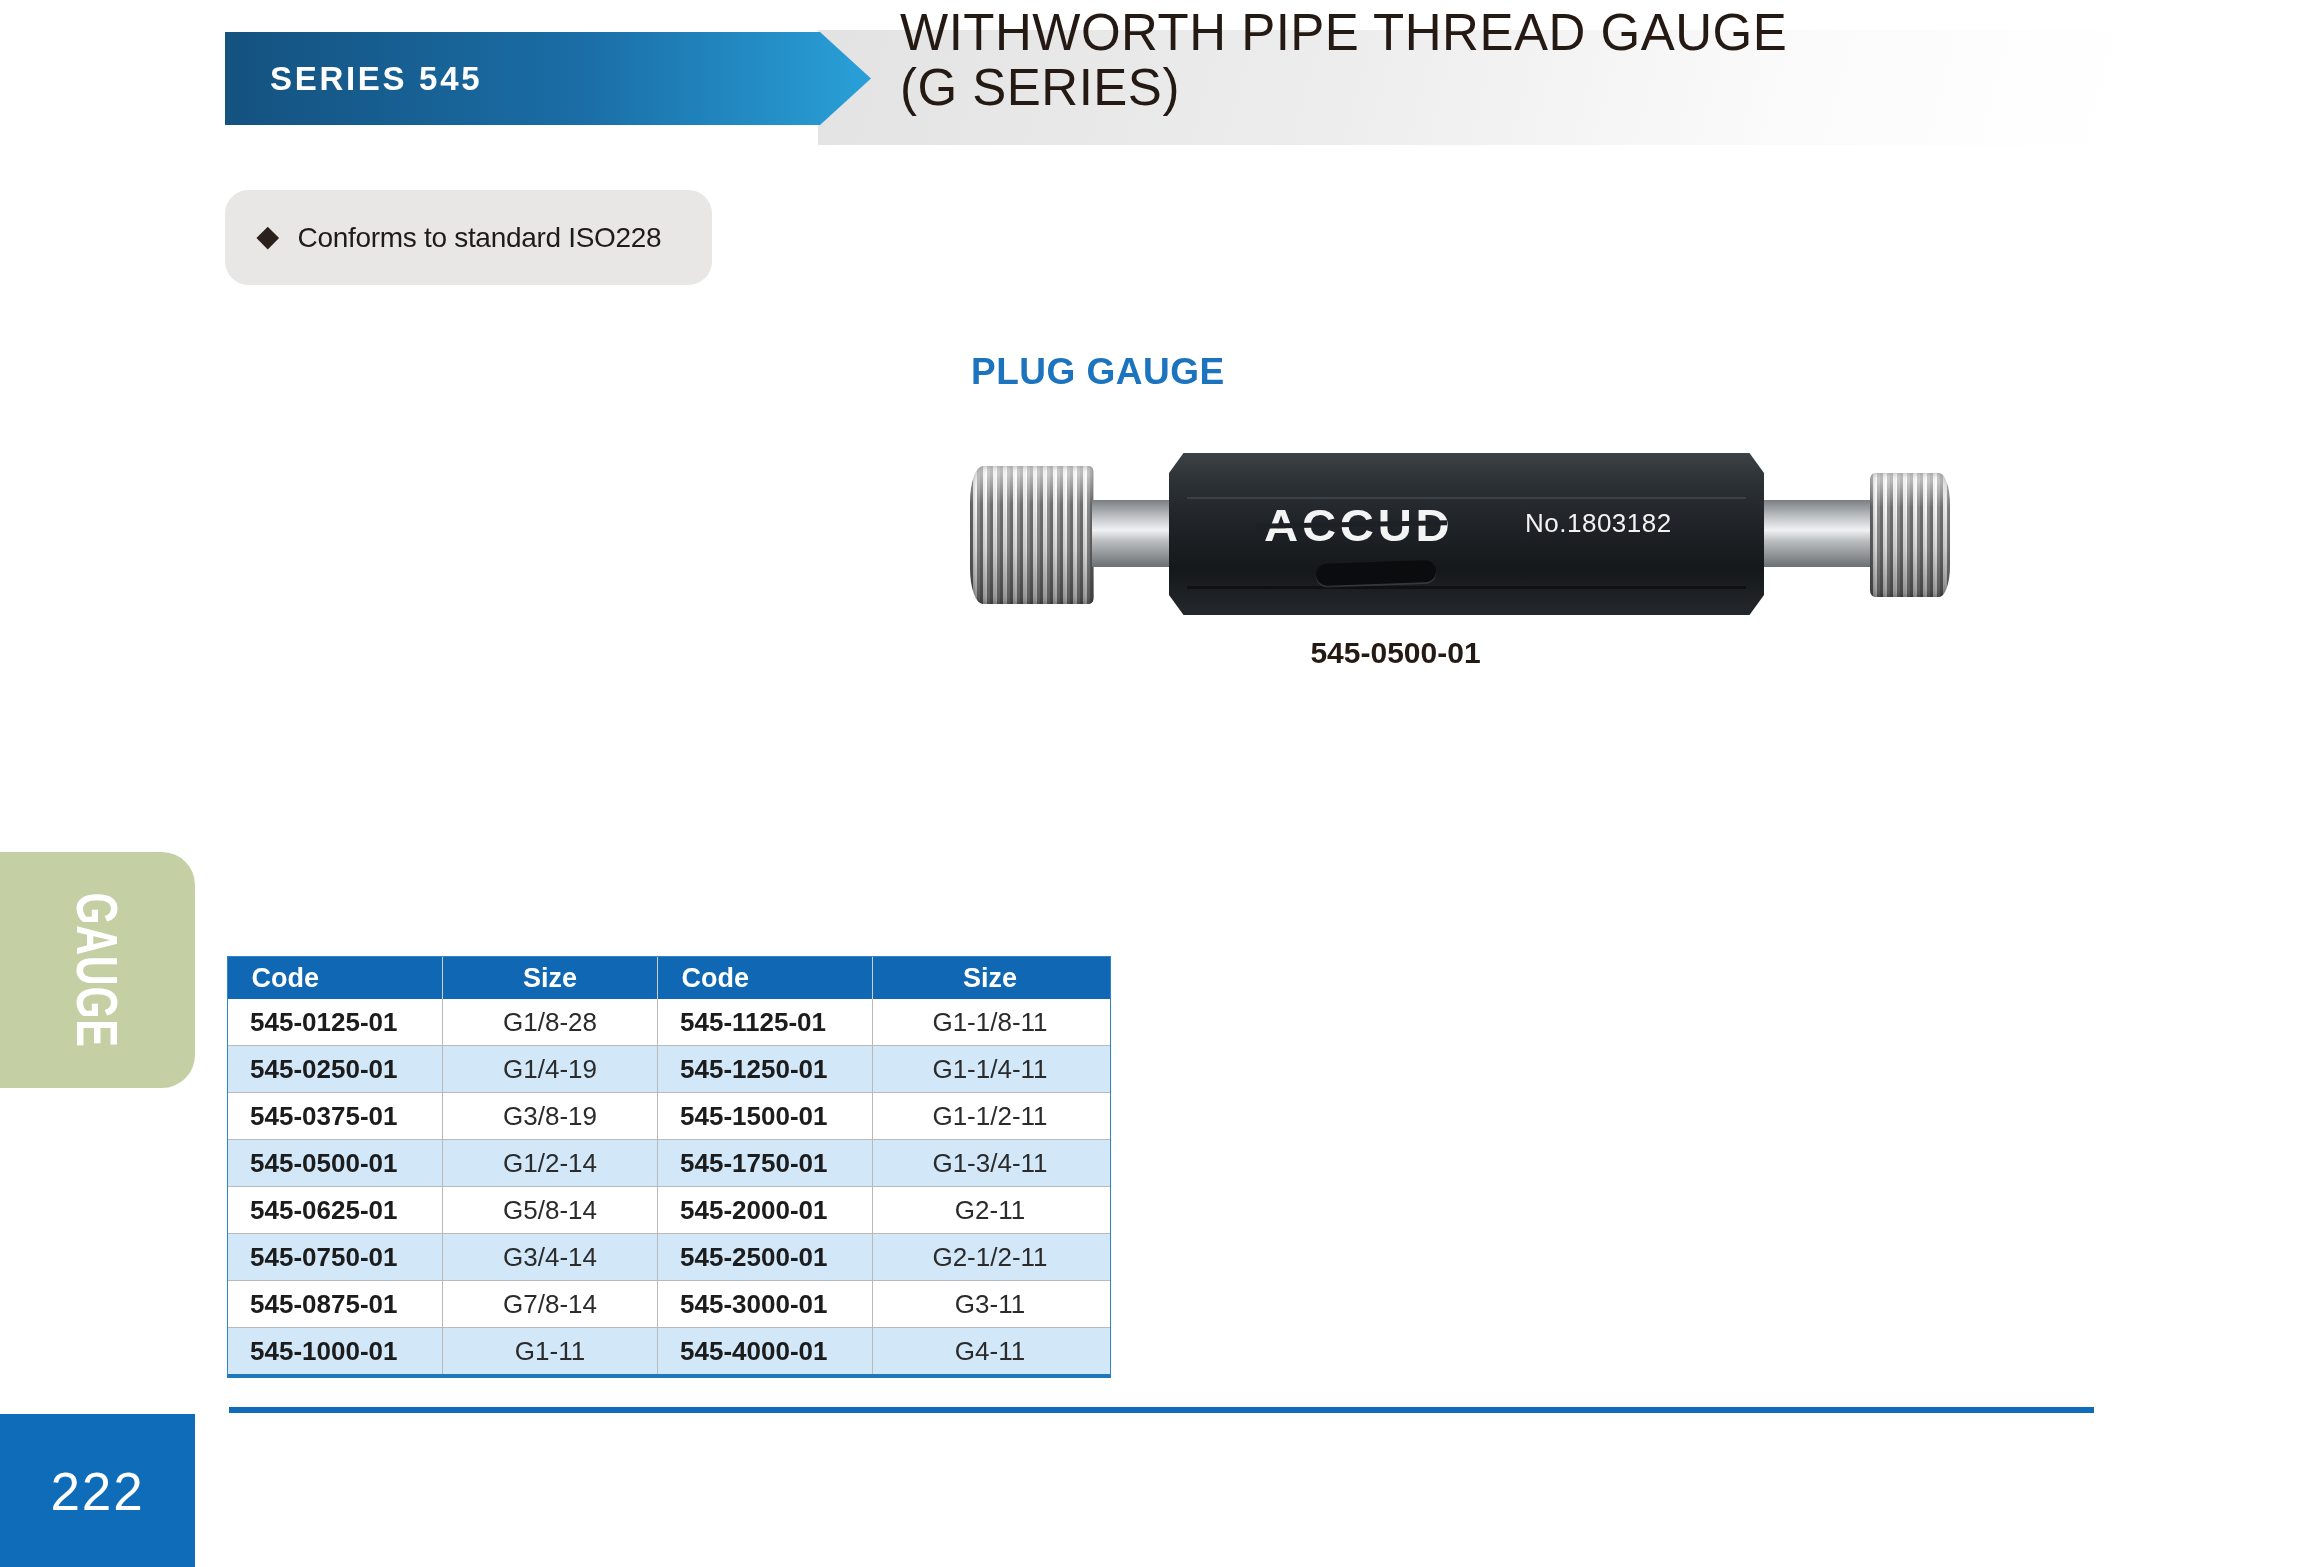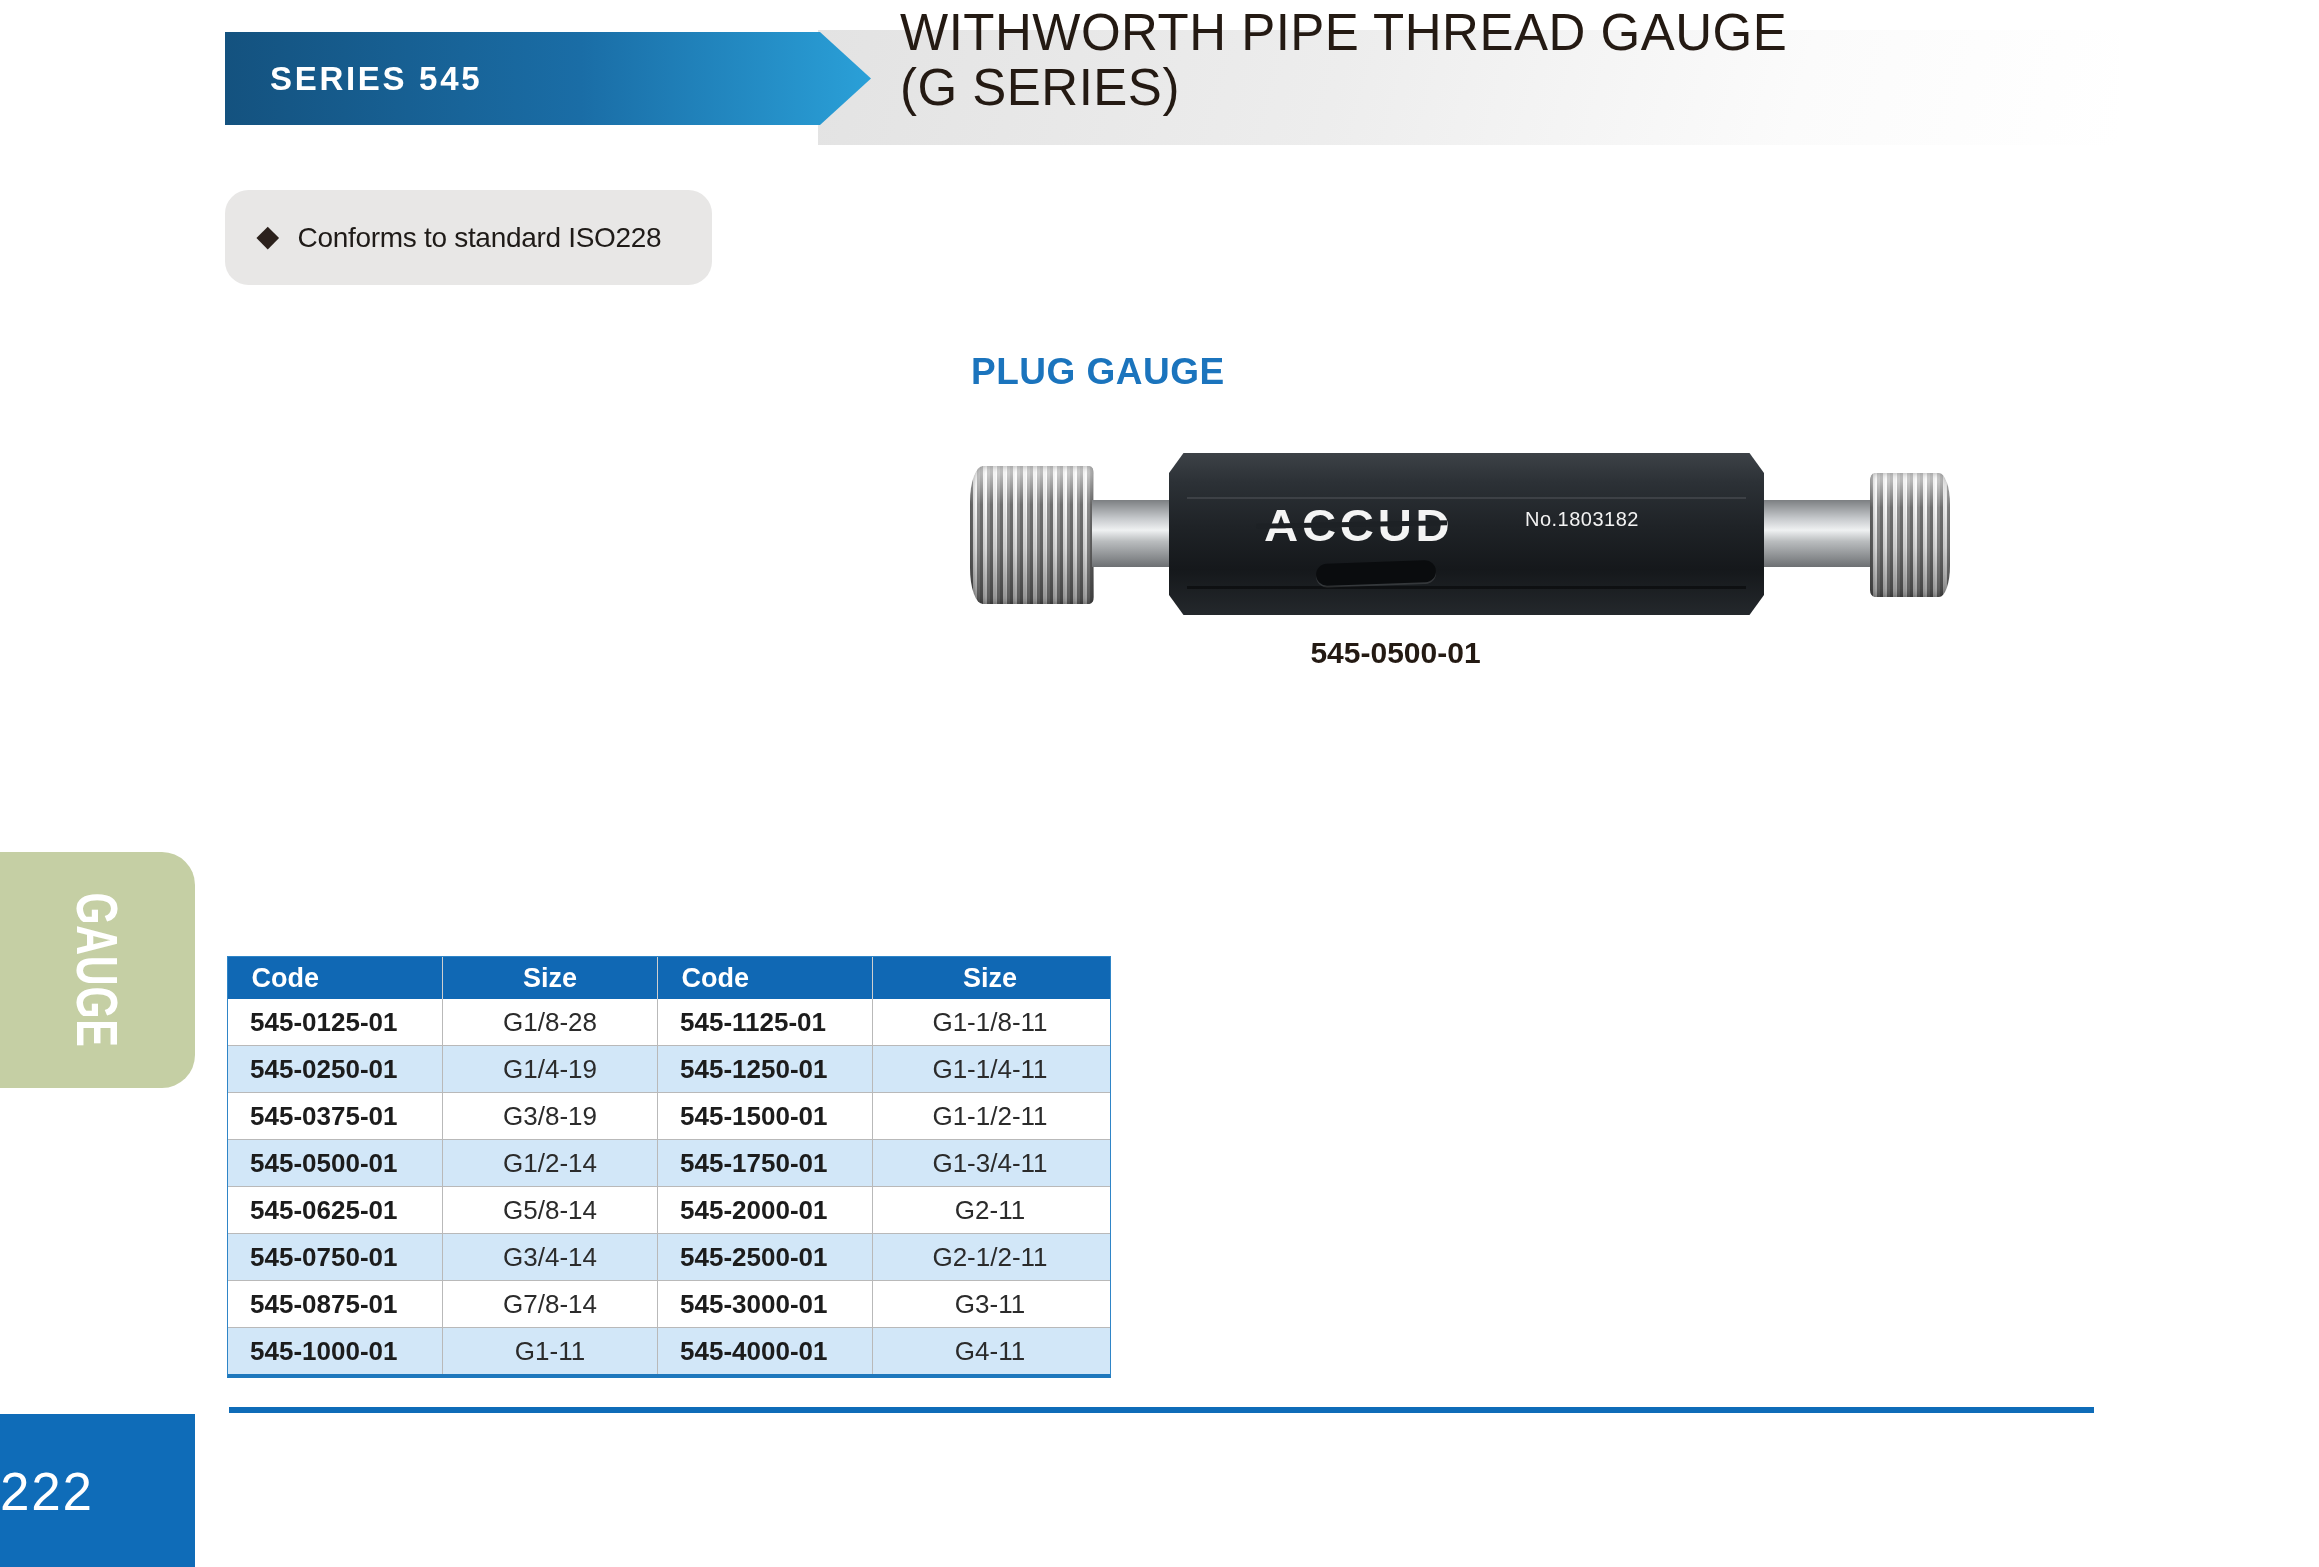--- a/index.html
+++ b/index.html
@@ -39,21 +39,21 @@
   .shaft.left{left:122px;width:80px;}
   .shaft.right{left:793px;width:109px;}
   .hexbody{position:absolute;left:199px;top:0;width:595px;height:162px;
     background:linear-gradient(180deg,#3d4247 0%,#2c3136 18%,#1f2327 45%,#15181b 72%,#24282c 100%);
     clip-path:polygon(14.5px 0,calc(100% - 14.5px) 0,100% 20px,100% calc(100% - 20px),calc(100% - 14.5px) 100%,14.5px 100%,0 calc(100% - 20px),0 20px);}
   .facet-top{position:absolute;left:3%;right:3%;top:27%;height:1.8px;background:rgba(255,255,255,.10);}
   .facet-bottom{position:absolute;left:3%;right:3%;top:82%;height:2.7px;background:rgba(0,0,0,.45);}
   .accud{position:absolute;left:95px;top:47px;color:#f4f4f4;font-size:45px;font-weight:900;
     letter-spacing:3.6px;transform:scaleX(1.05);transform-origin:left;}
   .accud-strike{position:absolute;left:87px;top:69px;width:191px;height:4.5px;background:#1d2125;transform:rotate(-1deg);}
-  .serial{position:absolute;left:356px;top:55px;color:#f2f2f2;font-size:20px;letter-spacing:0.5px;}
+  .serial{position:absolute;left:356px;top:55px;color:#f2f2f2;font-size:26px;letter-spacing:0.5px;}
   .slot{position:absolute;left:147px;top:109px;width:120px;height:22px;border-radius:11px;
     background:#0a0c0e;transform:rotate(-2deg);box-shadow:0 1.8px 0 rgba(255,255,255,.12);}
   .gauge-caption{position:absolute;left:1268px;top:636px;width:255px;text-align:center;
     font-size:30px;font-weight:bold;color:var(--title-ink);}
 
   
   .spec-table{position:absolute;left:227px;top:956px;width:884px;box-sizing:border-box;
     border:1.8px solid var(--table-border-blue);border-bottom:4.5px solid #1e78bd;background:#fff;}
   .tr{display:grid;grid-template-columns:215px 215px 215px 234px;}
   .tr.head{background:var(--table-header-blue);height:42px;}
@@ -68,21 +68,21 @@
   .td.code-cell{font-weight:bold;color:#1c1c1c;padding-left:22px;}
   .td.size-cell{justify-content:center;color:#2b2b2b;}
 
   
   .side-tab{position:absolute;left:0;top:852px;width:195px;height:236px;background:var(--tab-green);
     border-radius:0 33px 33px 0;}
   .side-tab-text{position:absolute;inset:0;display:flex;align-items:center;justify-content:center;
     transform:rotate(90deg) scale(0.78,1.08);font-size:53px;font-weight:bold;color:#fff;letter-spacing:0.9px;}
   .footer-line{position:absolute;left:229px;top:1407px;width:1865px;height:5.5px;background:var(--accent-blue);}
   .page-num-box{position:absolute;left:0;top:1414px;width:195px;height:154px;background:var(--accent-blue);
-    display:flex;align-items:center;}
+    display:flex;align-items:center;justify-content:center;}
   .page-num-box span{color:#fff;font-size:53px;letter-spacing:1.8px;}
 </style>
 </head>
 <body>
 
 <div id="page">
 
   <div class="title-band"></div>
   <div class="series-banner">
     <span>SERIES 545</span>

